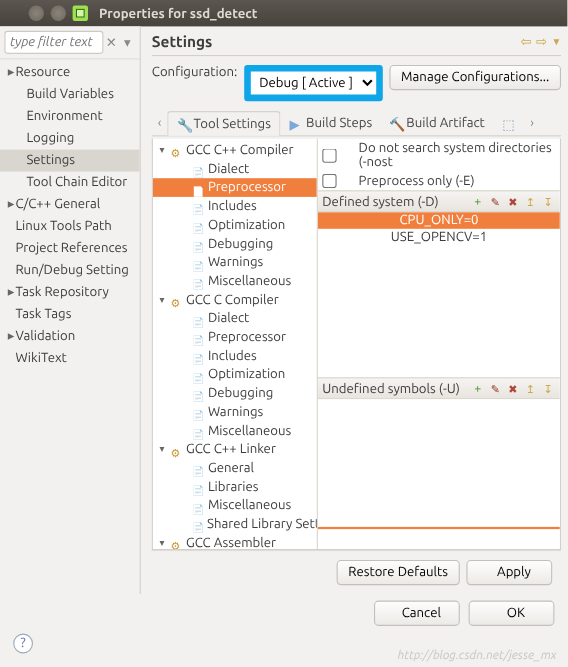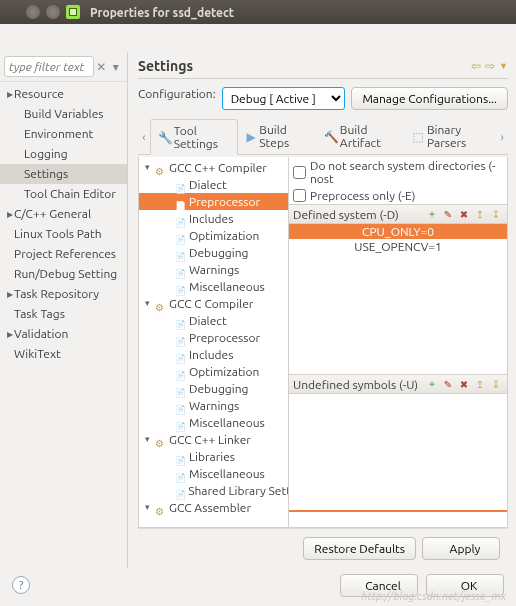--- a/index.html
+++ b/index.html
@@ -6,40 +6,40 @@
 body { background: #f2f1f0; width: 516px; height: 606px; overflow: hidden; color: #3c3c3c; }
 
 .titlebar { background: linear-gradient(#5c5650,#48423c); height: 24px; display: flex; align-items: center; padding: 0 6px; color: #dfdbd2; }
 .tb-btn { width: 14px; height: 14px; border-radius: 50%; margin-right: 6px; display: inline-block; }
 .tb-close { background: radial-gradient(#f79674,#e362f); }
 .tb-min, .tb-max { background: radial-gradient(#8c857b,#6b655c); }
 .tb-title { margin-left: 6px; font-weight: bold; font-size: 12px; text-align: center; }
 .tb-icon { width: 14px; height: 14px; background: #9be24e; border-radius: 2px; margin-right: 4px; position: relative; }
 .tb-icon::after { content:""; position:absolute; inset:3px; border:1px solid #3a6a0f; background:#d6f5a8; }
 
-.main { display: flex; height: 516px; margin-top: 28px; }
+.main { display: flex; height: 516px; }
 
 .leftcol { width: 128px; border-right: 1px solid #d4d0c8; background: #f2f1f0; display:flex; flex-direction:column; }
 .filterbox { display:flex; align-items:center; padding:4px 4px; border-bottom:1px solid #e0ddd8; }
 .filterbox input { flex:1; border:1px solid #cfcac3; border-radius:3px; padding:3px 4px; font-style:italic; color:#999; background:#fff; width: 90px;}
 .fb-ic { width:16px; text-align:center; color:#888; cursor:pointer; }
 
 .nav { flex:1; overflow:hidden; padding:2px 0; }
 .nav-item { padding:2px 2px 2px 6px; white-space:nowrap; cursor:pointer; line-height:16px; }
 .nav-item.indent1 { padding-left:16px; }
 .nav-item.sel { background:#d9d6d0; }
 .arrow { display:inline-block; width:8px; text-align:center; color:#666; margin-right:0px;}
 
 .rightcol { flex:1; display:flex; flex-direction:column; padding:6px 8px 0 10px; }
 .hdr { display:flex; align-items:center; border-bottom:1px solid #d4d0c8; padding-bottom:4px; margin-bottom:8px; }
 .hdr h2 { font-size:14px; font-weight:bold; flex:1; }
 .hdr-ic { color:#caa94b; margin-left:4px; font-size:12px; cursor:pointer; }
 
 .cfgrow { display:flex; align-items:flex-start; gap:6px; margin-bottom:8px; }
-.cfgrow select { flex:1; border:1px solid #0ea5e9; border-radius:3px; padding:3px 4px; background:#fff; }
+.cfgrow select { flex:1; border:6px solid #0ea5e9; border-radius:3px; padding:3px 4px; background:#fff; }
 .btn { background:linear-gradient(#fdfdfc,#eceae6); border:1px solid #c4bfb8; border-radius:4px; padding:4px 10px; cursor:pointer; white-space:nowrap; }
 
 .tabstrip { display:flex; align-items:center; border-bottom:1px solid #d4d0c8; gap:0; margin-bottom:2px;}
 .tab-arrow { width:14px; text-align:center; color:#888; cursor:pointer; }
 .tab { padding:4px 8px; cursor:pointer; display:flex; align-items:center; gap:3px; color:#444; }
 .tab.sel { background:#f2f1f0; border:1px solid #d4d0c8; border-bottom:1px solid #f2f1f0; border-radius:3px 3px 0 0; position:relative; top:1px; }
 .tab-ic { width:12px; height:12px; display:inline-block; }
 .ic-wrench { color:#c99a3a; }
 .ic-steps { color:#7aa8d8; }
 .ic-art { color:#d8a838; }
@@ -51,21 +51,21 @@
 .tn { padding:1px 2px 1px 6px; white-space:nowrap; cursor:pointer; line-height:15px; display:flex; align-items:center; gap:2px;}
 .tn.d1 { padding-left:36px; }
 .tn.sel { background:#f07f3e; color:#fff; }
 .tn .ar { width:8px; color:#666; font-size:9px;}
 .tic { width:12px; height:10px; display:inline-block; }
 .tic-comp::before { content:"⚙"; color:#c99a3a; font-size:10px;}
 .tic-leaf::before { content:"📄"; font-size:9px; }
 .tn.sel .tic-leaf::before { filter:brightness(2);}
 
 .propcol { flex:1; display:flex; flex-direction:column; background:#fff; overflow:hidden;}
-.chkrow { padding:2px 4px; display:flex; align-items:center; gap:4px; }
+.chkrow { padding:2px 4px; display:flex; align-items:center; gap:20px; }
 .chkrow input { margin:0; }
 
 .listhdr { background:linear-gradient(#f6f4f1,#e8e5df); border-top:1px solid #d4d0c8; border-bottom:1px solid #d4d0c8; padding:2px 4px; display:flex; align-items:center; }
 .listhdr .lbl { flex:1; }
 .mini-ic { width:14px; height:14px; margin-left:2px; cursor:pointer; font-size:10px; display:flex; align-items:center; justify-content:center; }
 .mic-add { color:#3a8a2a; }
 .mic-ext { color:#9a3a2a; }
 .mic-del { color:#b0463a; }
 .mic-up, .mic-dn { color:#caa94b; }
 
@@ -144,21 +144,20 @@
       <div class="tab">
           <span class="tab-ic ic-steps">▶</span>
           <span>Build Steps</span>
         </div>
       <div class="tab">
           <span class="tab-ic ic-art">🔨</span>
           <span>Build Artifact</span>
         </div>
       <div class="tab">
           <span class="tab-ic ic-bin">⬚</span>
-          <span>Binary Parsers</span>
         </div>
       <span class="tab-arrow">›</span>
     </div>
 
     <div class="toolbody">
       <div class="tree" id="tree">
           <div class="tn">
             <span class="ar">▾</span>
             <span class="tic tic-comp"></span>
             <span>GCC C++ Compiler</span>
@@ -221,20 +220,24 @@
             <span>Warnings</span>
           </div>
           <div class="tn d1">
             <span class="tic tic-leaf"></span>
             <span>Miscellaneous</span>
           </div>
           <div class="tn">
             <span class="ar">▾</span>
             <span class="tic tic-comp"></span>
             <span>GCC C++ Linker</span>
+          </div>
+          <div class="tn d1">
+            <span class="tic tic-leaf"></span>
+            <span>General</span>
           </div>
           <div class="tn d1">
             <span class="tic tic-leaf"></span>
             <span>Libraries</span>
           </div>
           <div class="tn d1">
             <span class="tic tic-leaf"></span>
             <span>Miscellaneous</span>
           </div>
           <div class="tn d1">

